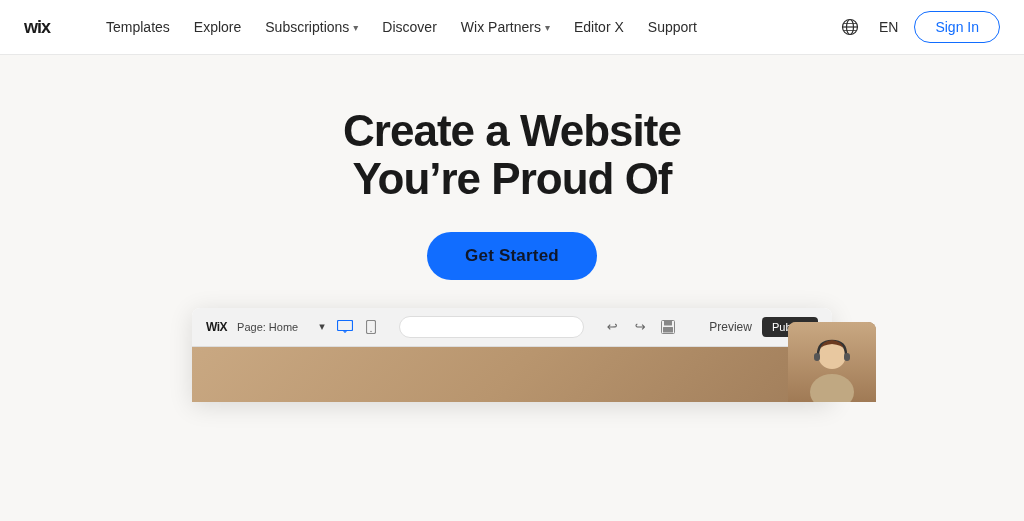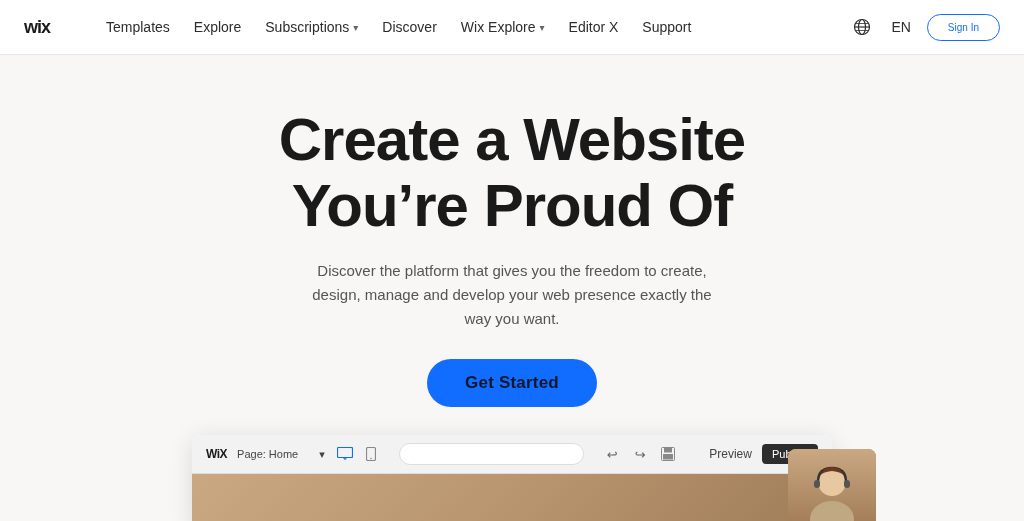--- a/index.html
+++ b/index.html
@@ -82,38 +82,38 @@
       width: 18px;
       height: 18px;
     }
 
     .sign-in-btn {
       border: 1.5px solid #116dff;
       background: transparent;
       color: #116dff;
       padding: 7px 20px;
       border-radius: 20px;
-      font-size: 10px;
+      font-size: 14px;
       font-weight: 500;
       cursor: pointer;
     }
 
     
     .hero {
       background: #f8f7f5;
       display: flex;
       flex-direction: column;
       align-items: center;
       padding-top: 52px;
       padding-bottom: 0;
       position: relative;
     }
 
     .hero-title {
-      font-size: 60px;
+      font-size: 44px;
       font-weight: 800;
       color: #1a1a1a;
       text-align: center;
       line-height: 1.1;
       letter-spacing: -1px;
       max-width: 700px;
     }
 
     .hero-subtitle {
       margin-top: 20px;
@@ -269,21 +269,21 @@
       <span>Explore</span>
     </div>
     <div class="nav-item">
       <span>Subscriptions</span>
       <span class="chevron">▾</span>
     </div>
     <div class="nav-item">
       <span>Discover</span>
     </div>
     <div class="nav-item">
-      <span>Wix Explore</span>
+      <span>Wix Partners</span>
       <span class="chevron">▾</span>
     </div>
     <div class="nav-item">
       <span>Editor X</span>
     </div>
     <div class="nav-item">
       <span>Support</span>
     </div>
   </div>
 
@@ -300,21 +300,20 @@
     </div>
     <button class="sign-in-btn">Sign In</button>
   </div>
 </nav>
 
 <section class="hero">
   <h1 class="hero-title">
     <span>Create a Website</span><br>
     <span>You’re Proud Of</span>
   </h1>
-  <p class="hero-subtitle">Discover the platform that gives you the freedom to create, design, manage and develop your web presence exactly the way you want.</p>
   <button class="get-started-btn">Get Started</button>
 
   <div class="browser-preview">
     <div class="browser-window">
       <div class="browser-toolbar">
         <span class="browser-logo-small">WiX</span>
         <div class="browser-page-dropdown">
           <span>Page: Home</span>
           <span>▾</span>
         </div>

